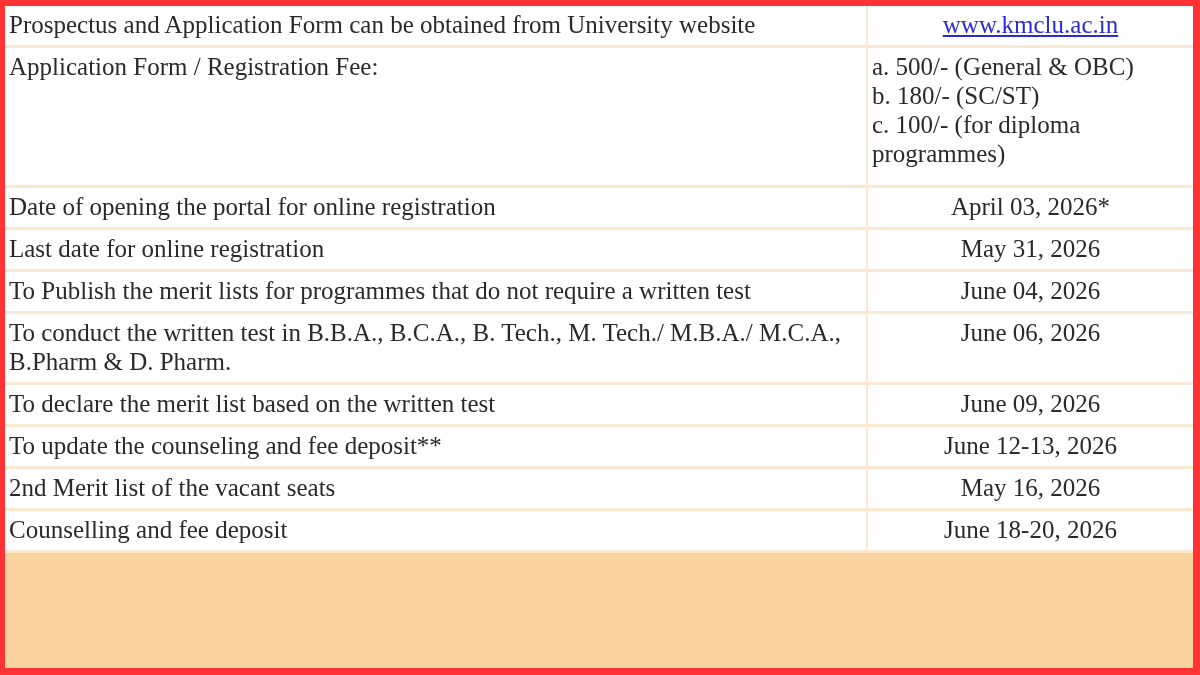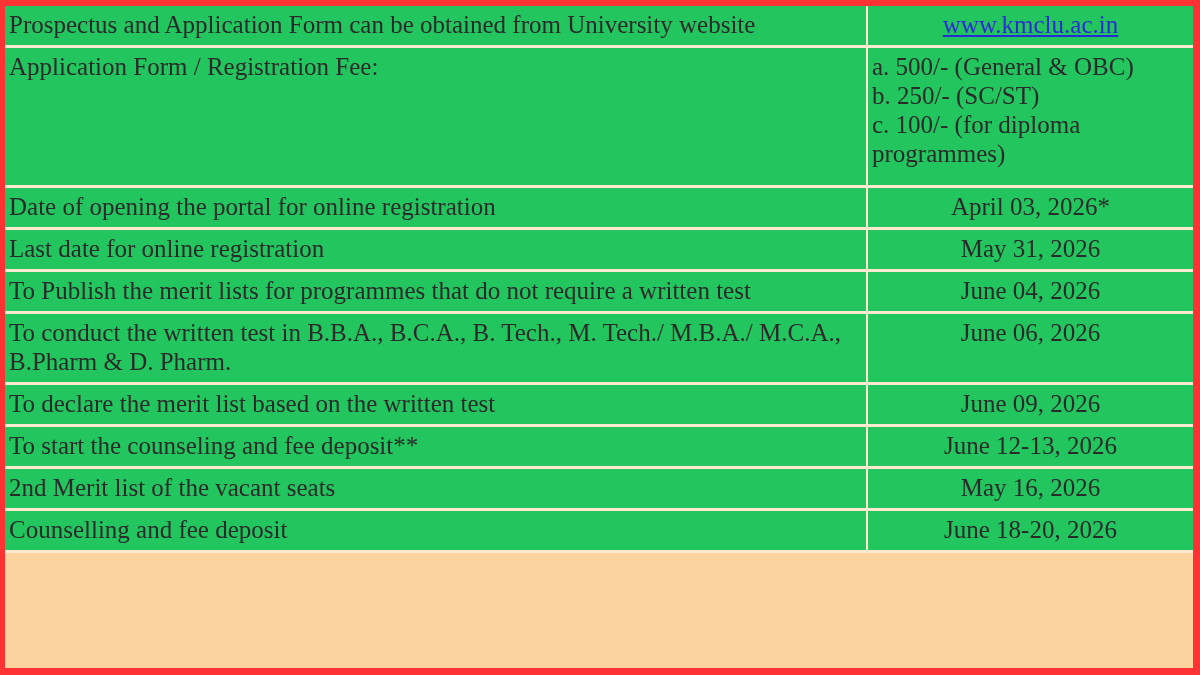--- a/index.html
+++ b/index.html
@@ -23,21 +23,21 @@
       border-collapse: collapse;
       width: 1188px;
       table-layout: fixed;
       font-family: "Liberation Serif", "DejaVu Serif", serif;
       font-size: 25px;
       color: #2a2a2a;
     }
     table.schedule col.c1 { width: 862px; }
     table.schedule col.c2 { width: 326px; }
     table.schedule td {
-      background: #22c55e;
+      background: #ffffff;
       vertical-align: top;
       padding: 4px 4px 6px 4px;
       line-height: 29px;
       border-bottom: 3px solid #fde9cf;
       white-space: nowrap;
       margin-top: 44px;
     }
     table.schedule td.c-left {
       border-right: 2px solid #fde9cf;
     }
@@ -68,21 +68,21 @@
       <tr style="height:37px">
         <td class="c-left">Prospectus and Application Form can be obtained from University website</td>
         <td class="c-right">
           <a class="site-link" href="#">www.kmclu.ac.in</a>
         </td>
       </tr>
       <tr style="height:140px">
         <td class="c-left">Application Form / Registration Fee:</td>
         <td class="c-right fees">
           <span class="fee-line">a. 500/- (General &amp; OBC)</span>
-          <span class="fee-line">b. 250/- (SC/ST)</span>
+          <span class="fee-line">b. 180/- (SC/ST)</span>
           <span class="fee-line">c. 100/- (for diploma programmes)</span>
         </td>
       </tr>
       <tr>
         <td class="c-left">Date of opening the portal for online registration</td>
         <td class="c-right">April 03, 2026*</td>
       </tr>
       <tr>
         <td class="c-left">Last date for online registration</td>
         <td class="c-right">May 31, 2026</td>
@@ -93,21 +93,21 @@
       </tr>
       <tr>
         <td class="c-left wrap">To conduct the written test in B.B.A., B.C.A., B. Tech., M. Tech./ M.B.A./ M.C.A., B.Pharm &amp; D. Pharm.</td>
         <td class="c-right">June 06, 2026</td>
       </tr>
       <tr>
         <td class="c-left">To declare the merit list based on the written test</td>
         <td class="c-right">June 09, 2026</td>
       </tr>
       <tr>
-        <td class="c-left">To start the counseling and fee deposit**</td>
+        <td class="c-left">To update the counseling and fee deposit**</td>
         <td class="c-right">June 12-13, 2026</td>
       </tr>
       <tr>
         <td class="c-left">2nd Merit list of the vacant seats</td>
         <td class="c-right">May 16, 2026</td>
       </tr>
       <tr>
         <td class="c-left">Counselling and fee deposit</td>
         <td class="c-right">June 18-20, 2026</td>
       </tr>

